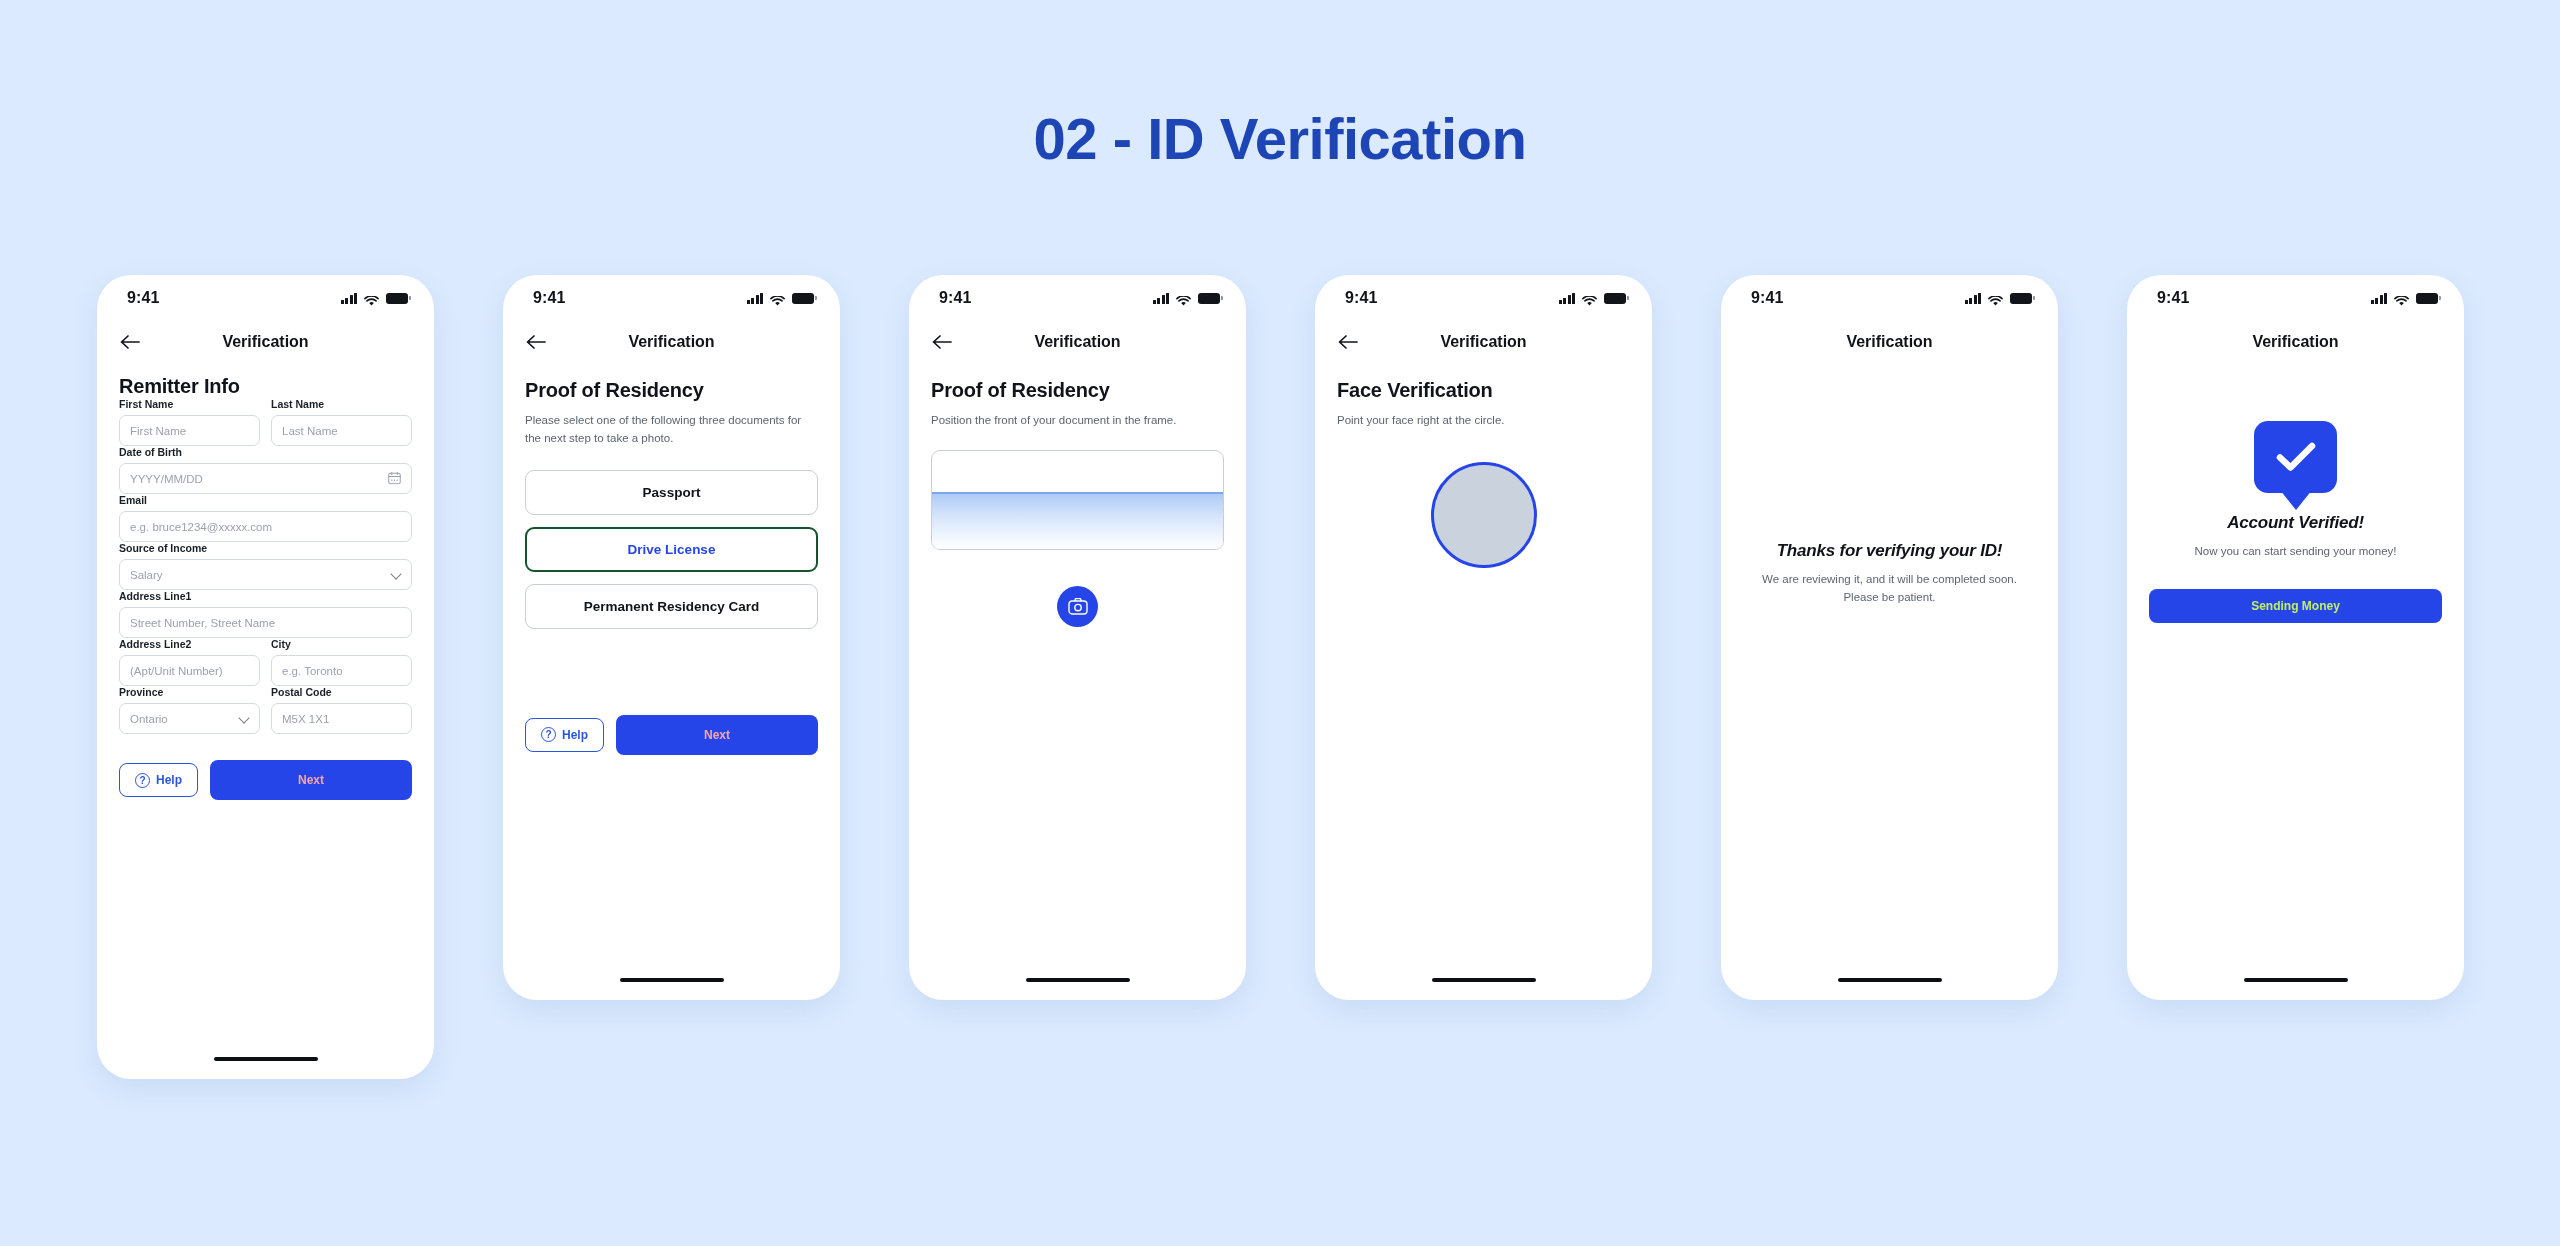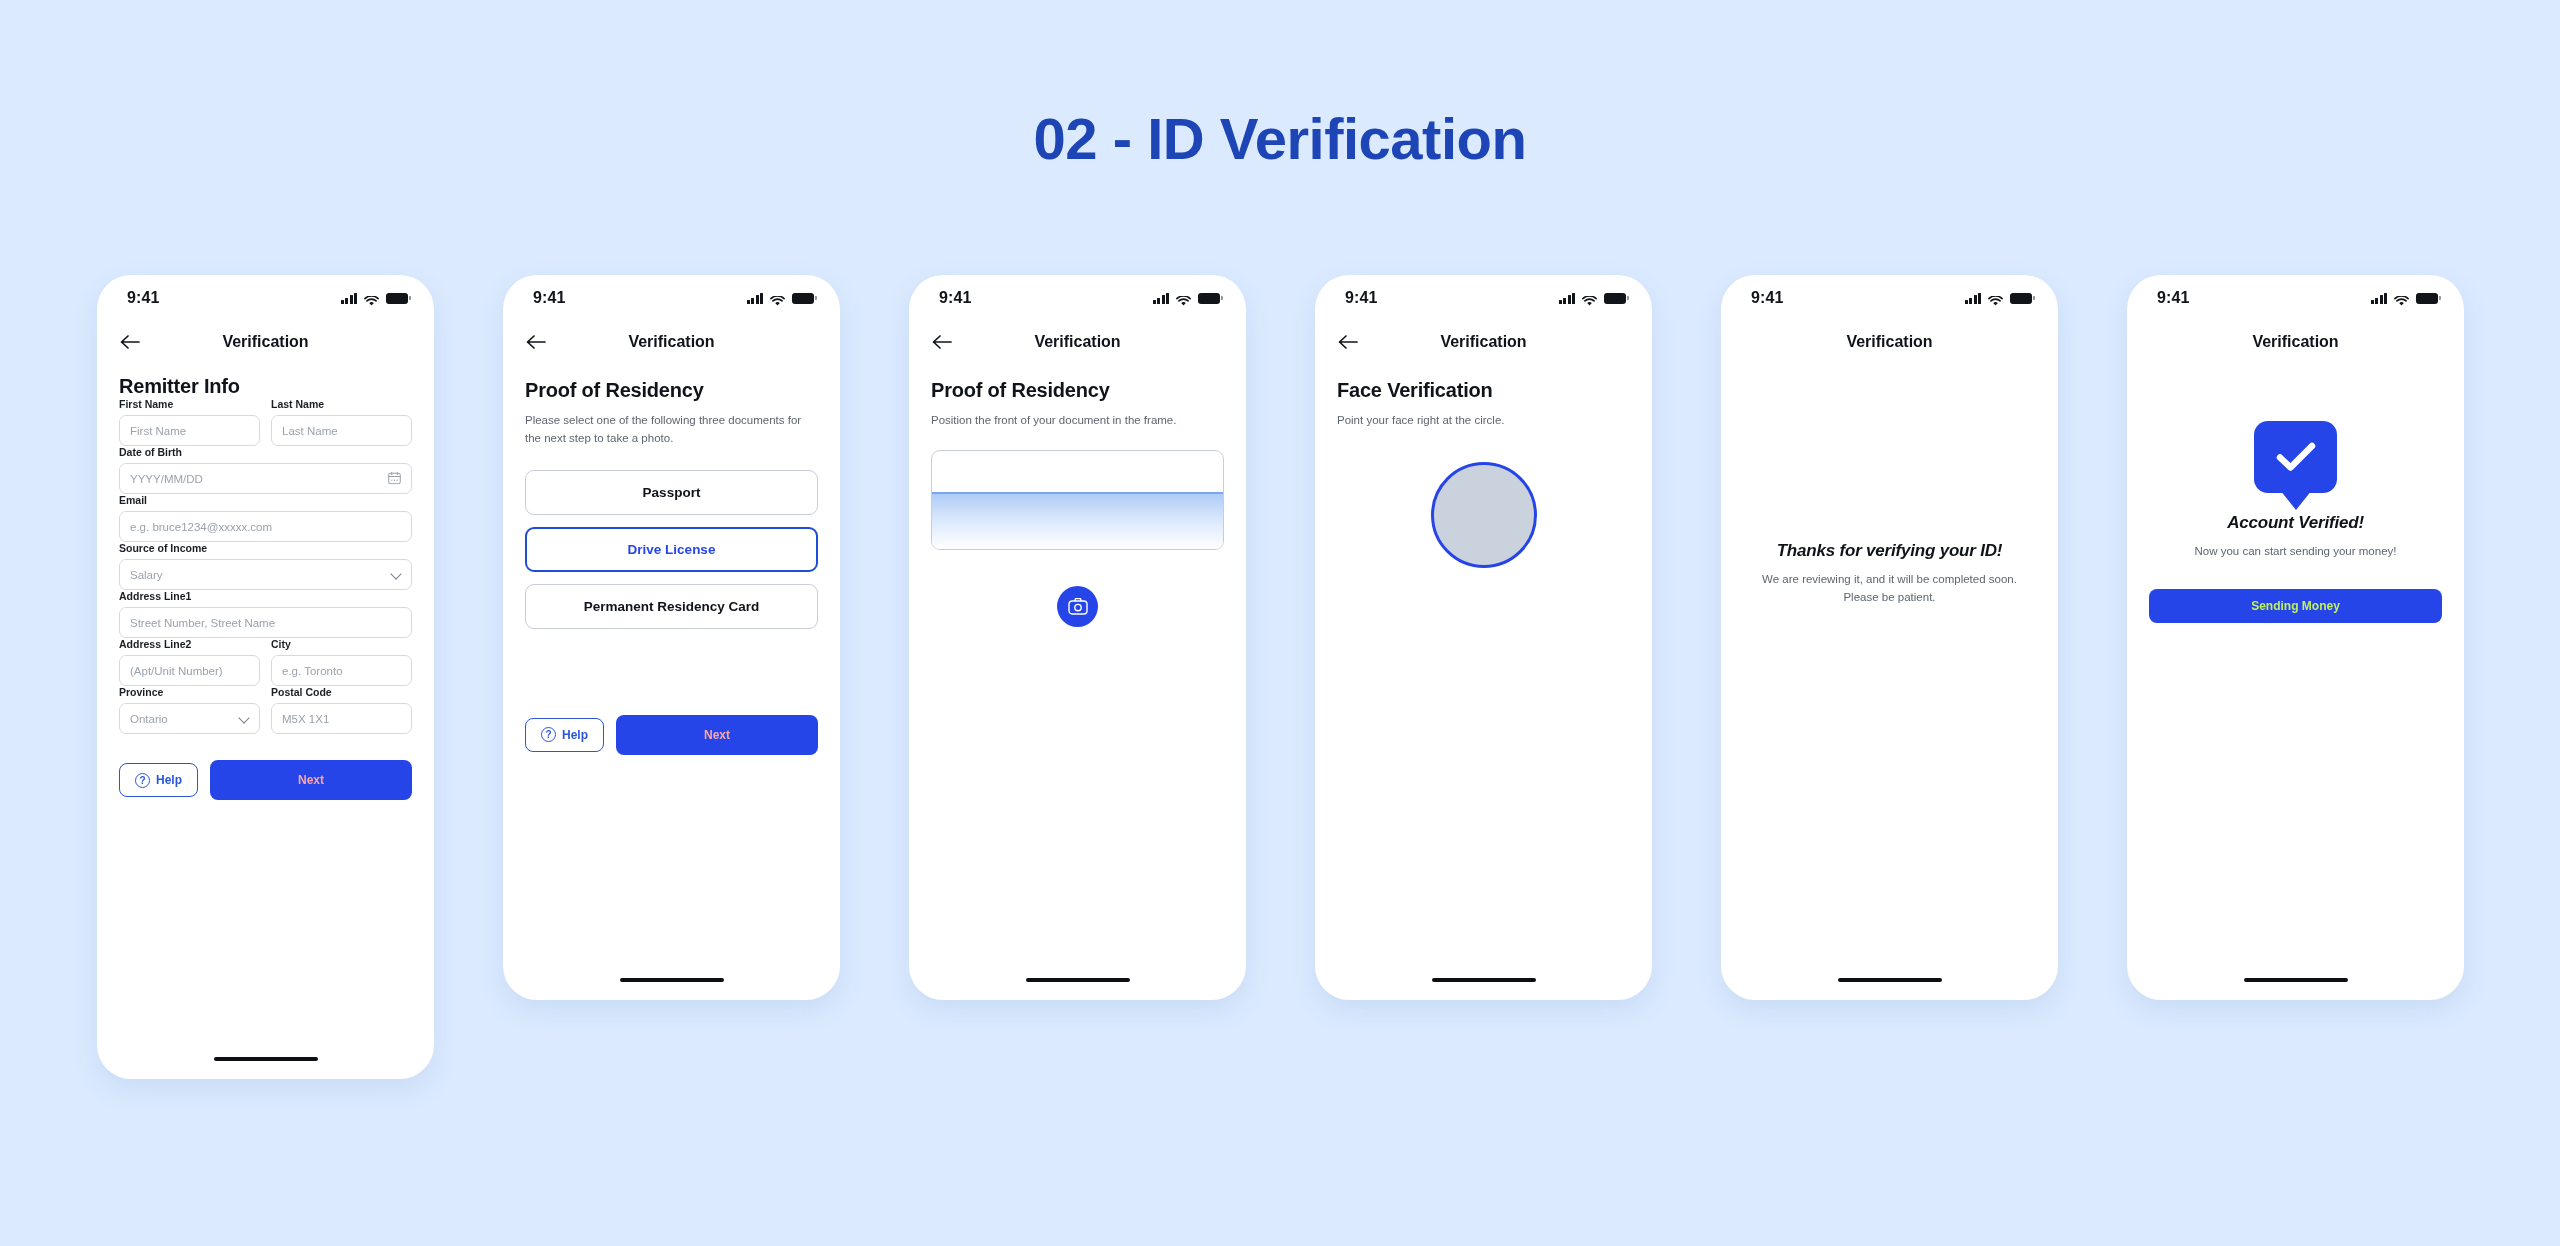--- a/index.html
+++ b/index.html
@@ -115,21 +115,21 @@
   }
 
   
   .doc-list { margin-top: 22px; display: flex; flex-direction: column; gap: 12px; }
   .doc-card {
     height: 45px; border: 1px solid #c9ced6; border-radius: 9px;
     display: flex; align-items: center; justify-content: center;
     font-size: 13.5px; font-weight: 700; color: #10141a;
     background: #fff; cursor: pointer;
   }
-  .doc-card.selected { border: 2px solid #1d4ed8; color: #2645e8; }
+  .doc-card.selected { border: 2px solid #14532d; color: #2645e8; }
 
   
   .scan-frame {
     margin-top: 20px; height: 100px; border: 1px solid #c9ced6;
     border-radius: 9px; background: #fff; position: relative; overflow: hidden;
   }
   .scan-line { position: absolute; left: 0; right: 0; top: 41px; height: 2px; background: #7aa6f0; }
   .scan-grad {
     position: absolute; left: 0; right: 0; top: 43px; bottom: 0;
     background: linear-gradient(180deg, #aecbf7 0%, #d9e7fb 45%, #ffffff 100%);

